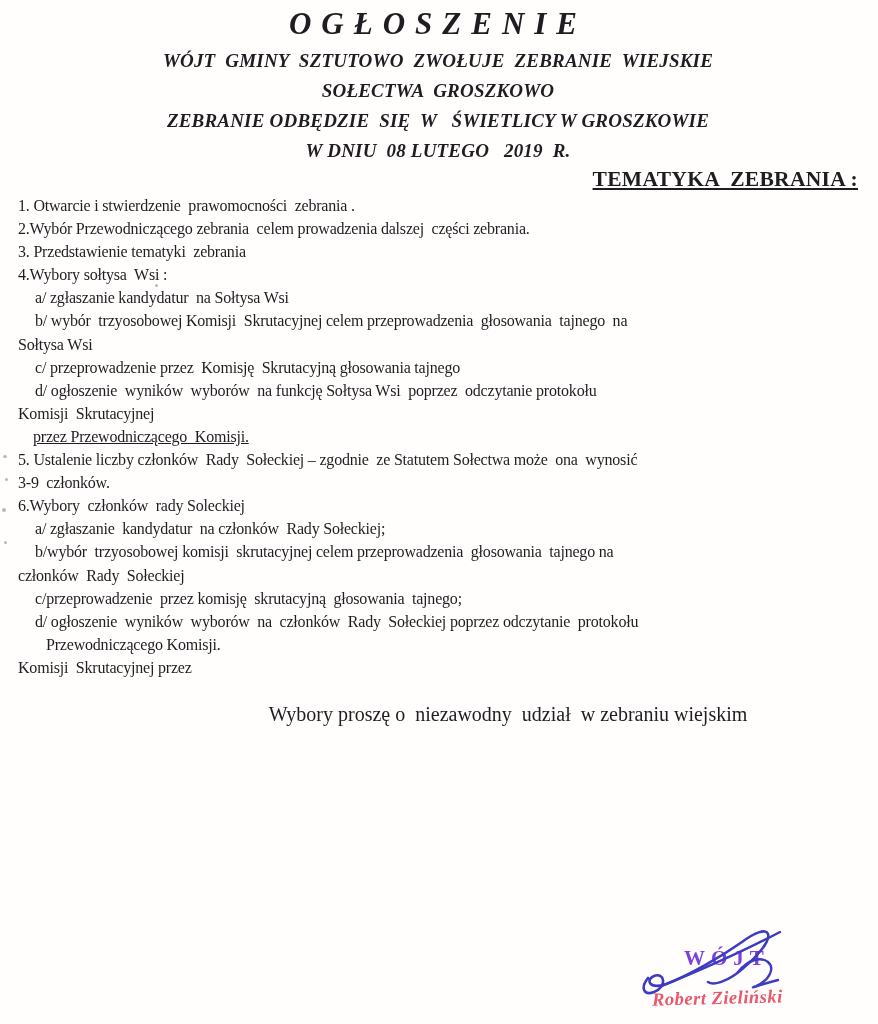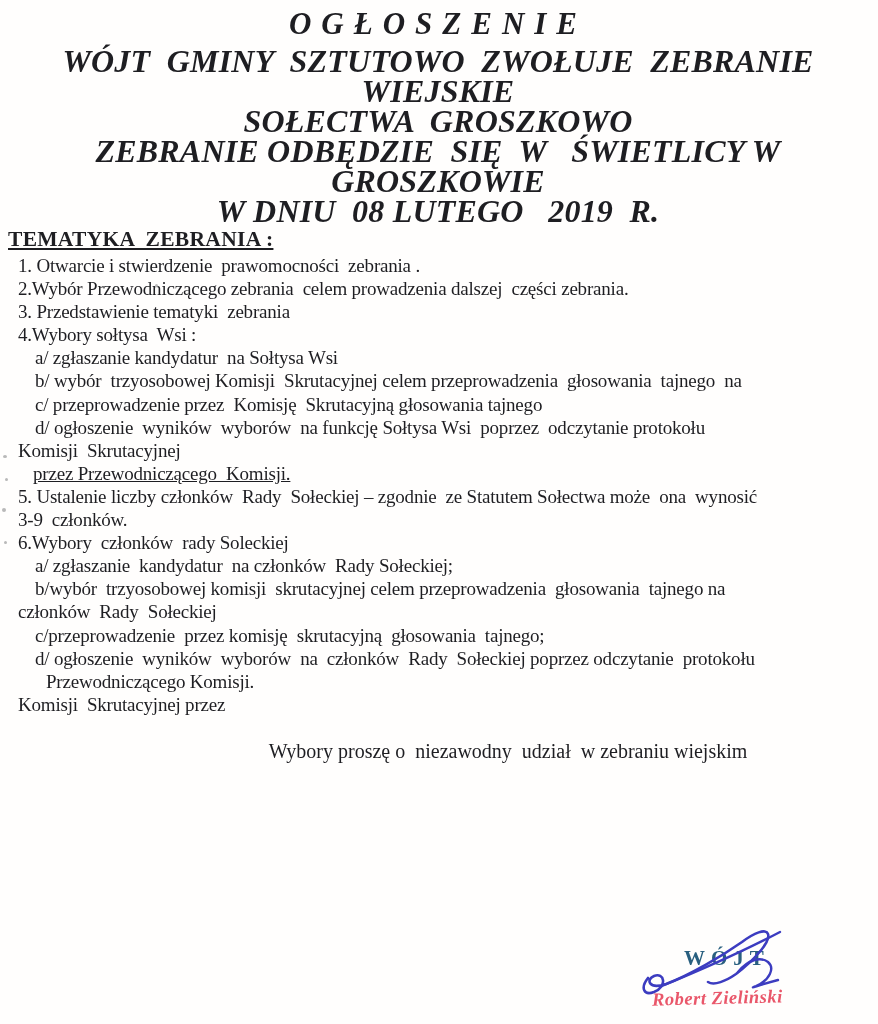--- a/index.html
+++ b/index.html
@@ -8,45 +8,45 @@
     background:#fffefd; color:#1e1e22; overflow:hidden;
     font-family:"Liberation Serif","DejaVu Serif",serif;
   }
   .content { padding:4px 20px 0 18px; }
 
   .h1 {
     text-align:center; font-size:31px; font-weight:bold; font-style:italic;
     letter-spacing:10px; margin:2px 0 4px 0; white-space:pre-wrap;
   }
   .hsub {
-    text-align:center; font-size:32px; font-weight:bold; font-style:italic;
+    text-align:center; font-size:19px; font-weight:bold; font-style:italic;
     line-height:30px; letter-spacing:0.2px; white-space:pre-wrap;
   }
 
   .terms { margin:4px 0 0 -10px; }
   .term  { font-size:23px; line-height:26.5px; letter-spacing:-0.4px; white-space:pre-wrap; }
 
   .agenda-heading {
     font-size:21.5px; font-weight:bold; text-decoration:underline;
-    letter-spacing:0.3px; line-height:26px; white-space:pre-wrap; margin-left:-10px;
+    letter-spacing:0.3px; line-height:26px; white-space:pre-wrap; margin-left:-10px;text-align:right;
   }
   .agenda { margin-top:2px; }
-  .line { font-size:19px; line-height:23.1px; letter-spacing:-0.2px; white-space:pre-wrap; }
+  .line { font-size:16px; line-height:23.1px; letter-spacing:-0.2px; white-space:pre-wrap; }
   .sub    { padding-left:17px; }
   .sub-sm { padding-left:15px;text-decoration:underline; }
   .sub-lg { padding-left:28px; }
 
   .closing {
     margin-top:24px; font-size:20px; white-space:pre-wrap;
     text-align:center; padding-left:140px;
   }
 
   .sig-block { position:absolute; left:638px; top:922px; width:175px; height:100px; }
   .stamp-title {
-    position:absolute; left:46px; top:24px; color:#0c4a6e;
+    position:absolute; left:46px; top:24px; color:#6d28d9;
     font-weight:bold; font-size:21px; letter-spacing:6px; opacity:0.88;
   }
   .signer {
     position:absolute; left:14px; top:66px; color:#e8495e;
     font-weight:bold; font-style:italic; font-size:18.5px;
     letter-spacing:0.5px; opacity:0.92; transform:rotate(-1.5deg);
   }
   .sig-svg { position:absolute; left:0; top:8px; }
 
   .speck { position:absolute; background:#b9b9b9; border-radius:50%; }
@@ -71,20 +71,21 @@
 
     <div class="agenda-heading">TEMATYKA  ZEBRANIA :</div>
 
     <div class="agenda">
       <div class="line">1. Otwarcie i stwierdzenie  prawomocności  zebrania .</div>
       <div class="line">2.Wybór Przewodniczącego zebrania  celem prowadzenia dalszej  części zebrania.</div>
       <div class="line">3. Przedstawienie tematyki  zebrania</div>
       <div class="line">4.Wybory sołtysa  Wsi :</div>
       <div class="line sub">a/ zgłaszanie kandydatur  na Sołtysa Wsi</div>
       <div class="line sub">b/ wybór  trzyosobowej Komisji  Skrutacyjnej celem przeprowadzenia  głosowania  tajnego  na</div>
+      <div class="line">Sołtysa Wsi</div>
       <div class="line sub">c/ przeprowadzenie przez  Komisję  Skrutacyjną głosowania tajnego</div>
       <div class="line sub">d/ ogłoszenie  wyników  wyborów  na funkcję Sołtysa Wsi  poprzez  odczytanie protokołu</div>
       <div class="line">Komisji  Skrutacyjnej</div>
       <div class="line sub-sm">przez Przewodniczącego  Komisji.</div>
       <div class="line">5. Ustalenie liczby członków  Rady  Sołeckiej – zgodnie  ze Statutem Sołectwa może  ona  wynosić</div>
       <div class="line">3-9  członków.</div>
       <div class="line">6.Wybory  członków  rady Soleckiej</div>
       <div class="line sub">a/ zgłaszanie  kandydatur  na członków  Rady Sołeckiej;</div>
       <div class="line sub">b/wybór  trzyosobowej komisji  skrutacyjnej celem przeprowadzenia  głosowania  tajnego na</div>
       <div class="line">członków  Rady  Sołeckiej</div>

